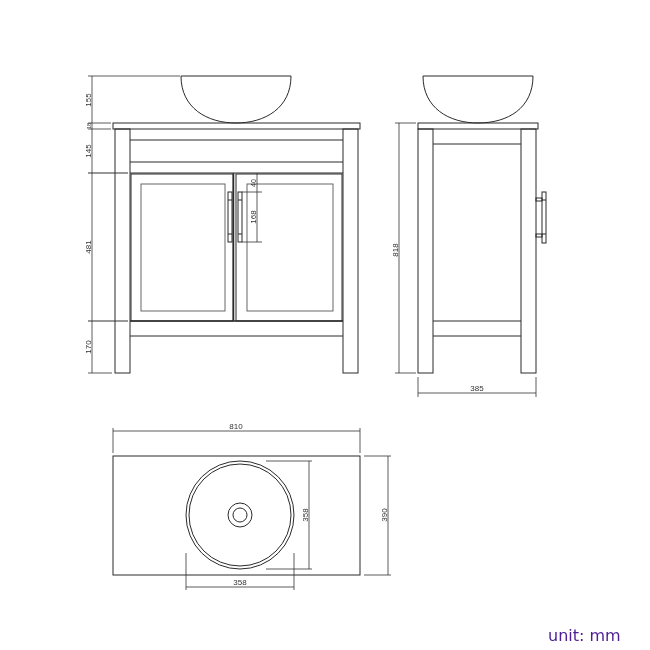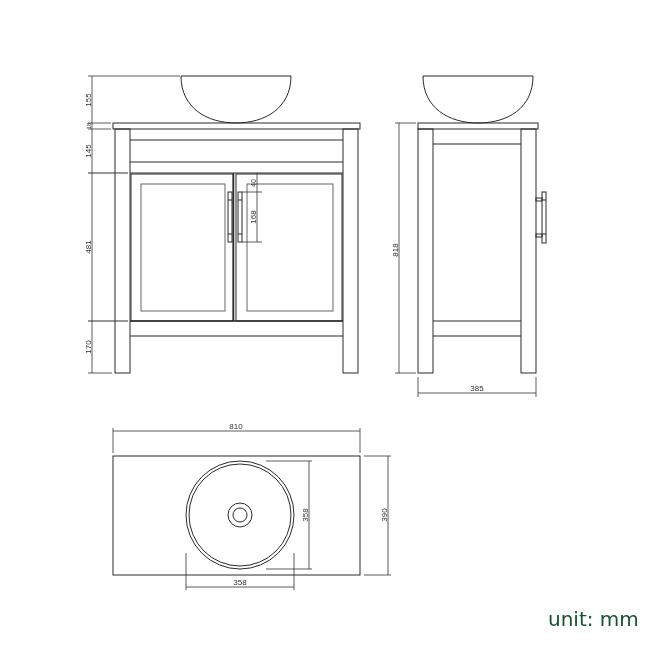--- a/index.html
+++ b/index.html
@@ -2,21 +2,21 @@
 <html><head>
 <meta charset="utf-8">
 <style>
   html, body { margin: 0; padding: 0; background: #ffffff; }
   body { width: 650px; height: 650px; position: relative; overflow: hidden; font-family: "Liberation Sans", sans-serif; }
   svg { position: absolute; left: 0; top: 0; }
   .ln { stroke: #2a2a2a; stroke-width: 1; fill: none; }
   .lt { stroke: #666; stroke-width: 1; fill: none; }
   .dim { stroke: #333; stroke-width: 0.8; fill: none; }
   .dimtxt { font-family: "Liberation Sans", sans-serif; font-size: 8px; fill: #333; }
-  .unit { position: absolute; left: 548px; top: 607px; font-family: "DejaVu Sans", sans-serif; font-size: 20px; color: #14532d; }
+  .unit { position: absolute; left: 548px; top: 626px; font-family: "DejaVu Sans", sans-serif; font-size: 16px; color: #4c1d95; }
 </style>
 </head>
 <body>
 
 <svg width="650" height="650" viewBox="0 0 650 650" xmlns="http://www.w3.org/2000/svg">
 
   <g>
 
     <path class="ln" d="M181,76 L291,76 C291,108 265,123 236,123 C207,123 181,108 181,76 Z"></path>
 

